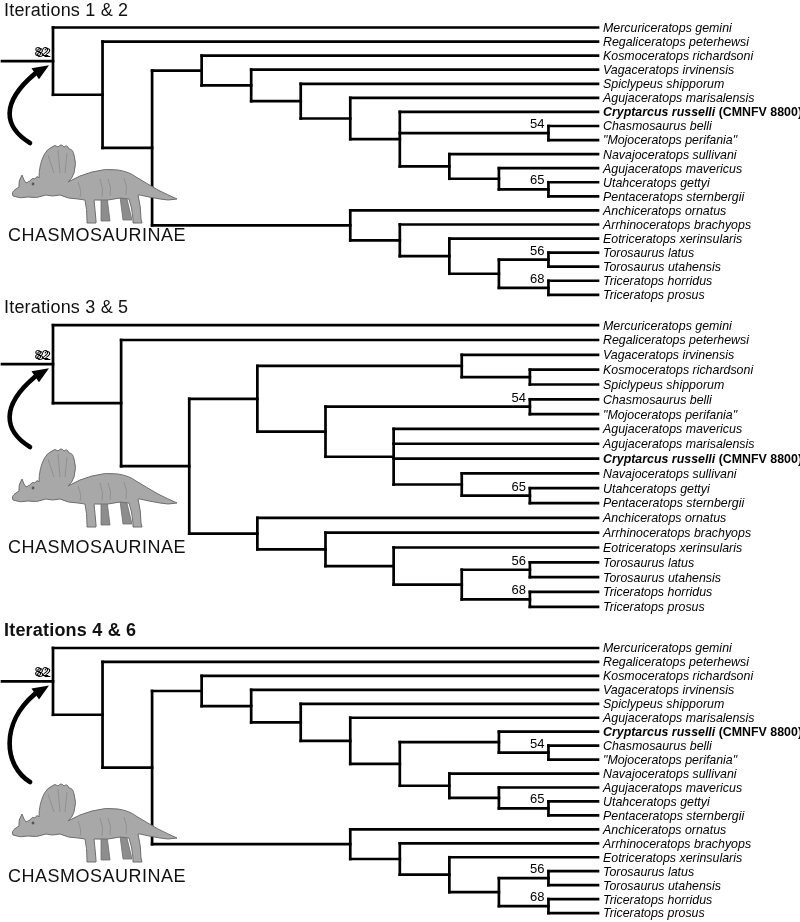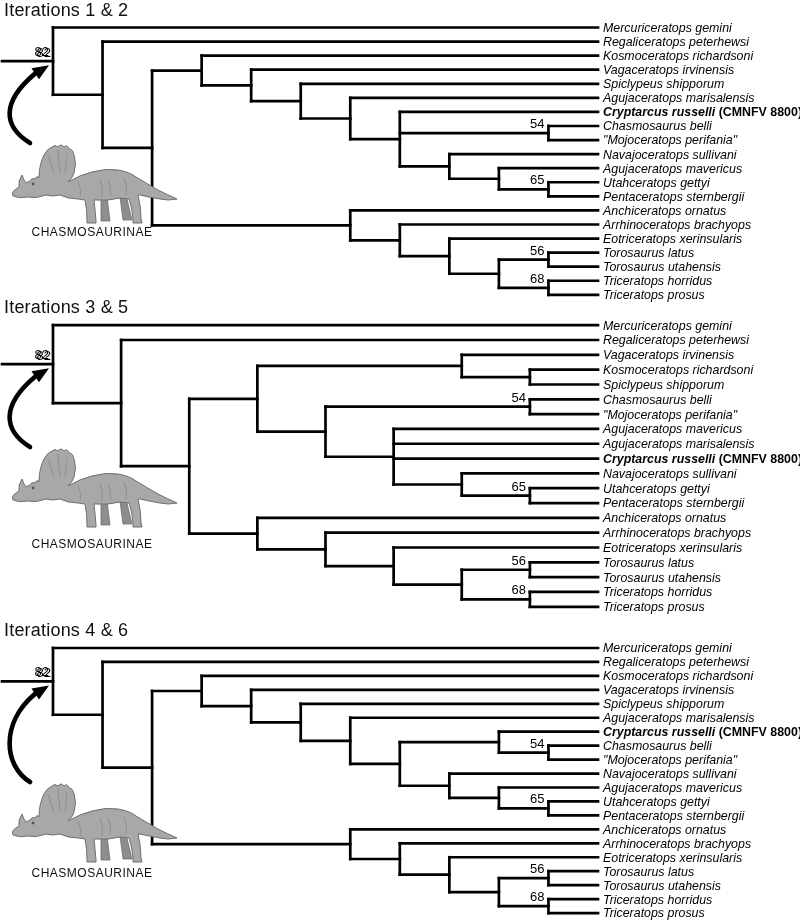--- a/index.html
+++ b/index.html
@@ -1,22 +1,22 @@
 <!DOCTYPE html>
 <html><head>
 <meta charset="utf-8">
 <style>
   html,body{margin:0;padding:0;background:#ffffff;}
   #figure{position:relative;width:800px;height:922px;background:#ffffff;overflow:hidden;
           font-family:"Liberation Sans",sans-serif;color:#000;}
   #tree-svg{position:absolute;left:0;top:0;}
   .panel-title{position:absolute;left:4px;font-size:18px;font-weight:400;color:#111;
                font-family:"Liberation Sans",sans-serif;letter-spacing:0.2px;}
-  #title-1{top:0px;} #title-2{top:297px;} #title-3{top:620px;}
-  .clade-label{position:absolute;left:8px;width:168px;text-align:center;font-size:12px;
+  #title-1{top:0px;} #title-2{top:297px;} #title-3{top:620px;font-weight:bold;}
+  .clade-label{position:absolute;left:8px;width:168px;text-align:left;font-size:18px;
                letter-spacing:0.5px;color:#111;font-family:"Liberation Sans",sans-serif;}
   #clade-1{top:225px;} #clade-2{top:537px;} #clade-3{top:866px;}
 </style>
 </head>
 <body>
 
 <div id="figure">
   <svg id="tree-svg" width="800" height="922" viewBox="0 0 800 922">
       <defs>
         <g id="dino">

